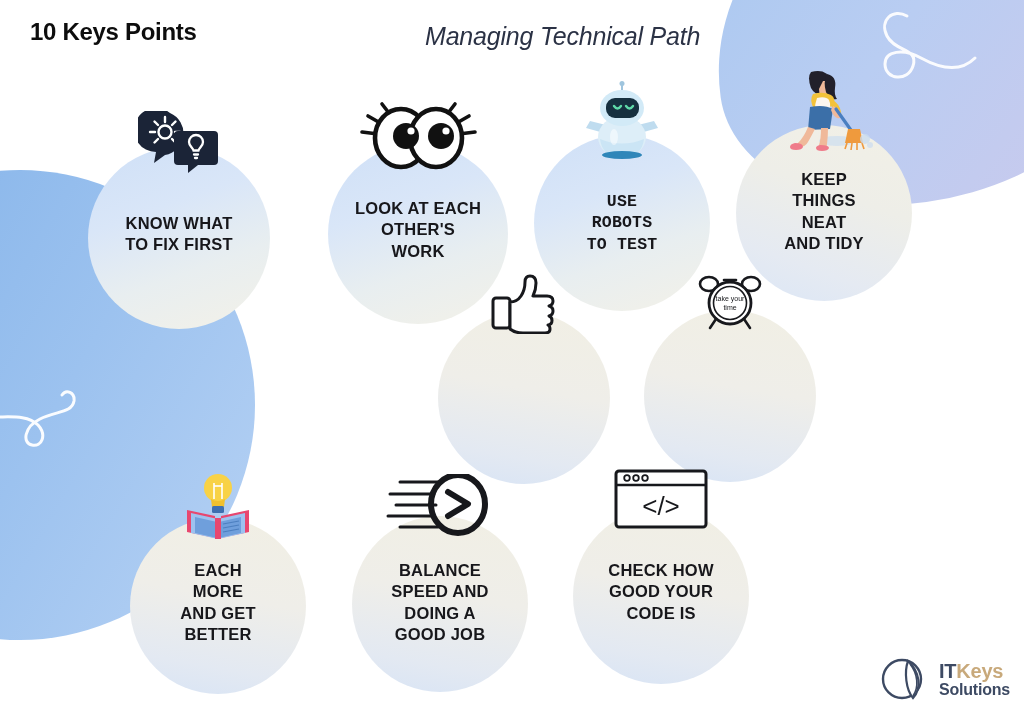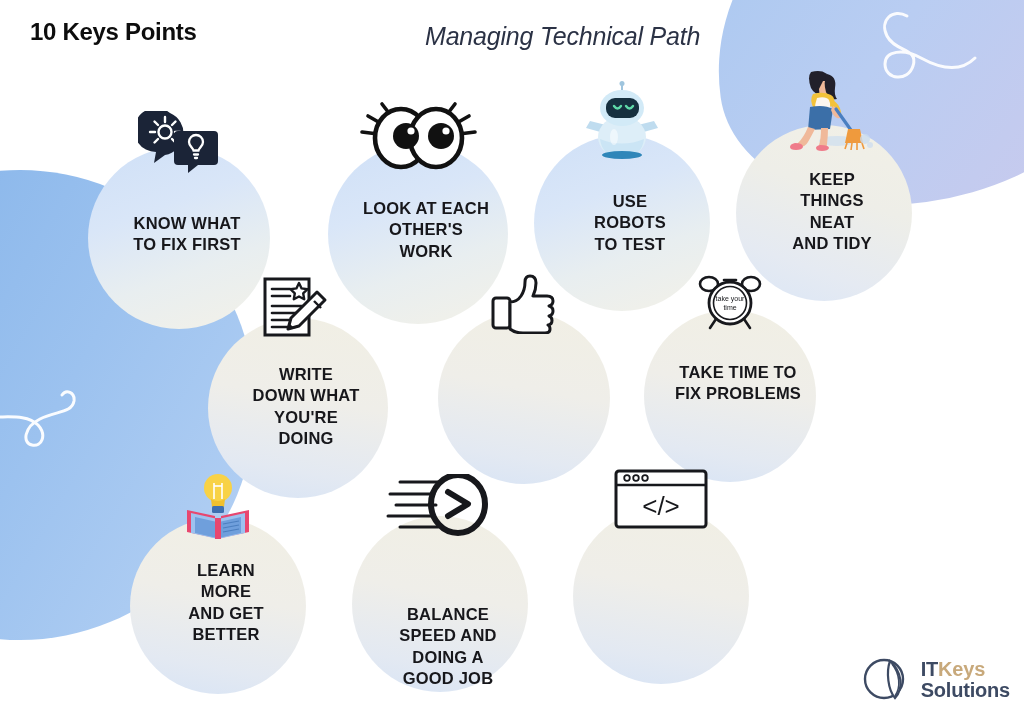--- a/index.html
+++ b/index.html
@@ -51,39 +51,39 @@
   .point { position: absolute; }
   .bubble {
     position: absolute; left: 0; top: 0;
     border-radius: 50%;
   }
   .bubble.blue   { background: linear-gradient(160deg,#cfe0f7 0%, #d9e6f8 35%, #e8eef0 65%, #f3f1e8 100%); }
   .bubble.cream  { background: linear-gradient(200deg,#f2f0e6 0%, #eeeee8 40%, #e5eaf2 75%, #dbe6f6 100%); }
   .bubble.cream2 { background: linear-gradient(190deg,#f1efe4 0%, #efeee9 45%, #e3e9f2 80%, #d8e4f5 100%); }
 
   .ptext {
-    position: absolute; left: 8px; width: 100%;
+    position: absolute; left: 0; width: 100%;
     text-align: center;
     color: #17171b;
     font-weight: bold;
     font-size: 16.5px;
     line-height: 1.30;
     letter-spacing: 0.2px;
     white-space: pre-line;
   }
   .picon {
     position: absolute;
     display: flex; align-items: flex-end; justify-content: center;
   }
 
   
   #logo { position: absolute; right: 14px; bottom: 14px; display: flex; align-items: center; gap: 7px; }
   #logo-text { line-height: 1.04; }
   .logo-l1 { font-size: 20px; font-weight: bold; letter-spacing: -0.2px; }
-  .logo-l2 { font-size: 20px; font-weight: bold; color: #3d4a63; letter-spacing: -0.2px; }
+  .logo-l2 { font-size: 16px; font-weight: bold; color: #3d4a63; letter-spacing: -0.2px; }
   .lg-it { color: #3d4a63; }
   .lg-path { color: #c8a97b; }
 </style>
 </head>
 <body>
 
 <div id="canvas">
 
   <div class="deco" id="blob-topright"></div>
   <div class="deco" id="blob-left"></div>
@@ -169,21 +169,21 @@
         <ellipse cx="46" cy="56" rx="24" ry="21" fill="#ddeef8"></ellipse>
         <path d="M24 58 q22 9 44 0 q-2 18 -22 18 q-20 0 -22 -18 z" fill="#cbe5f5"></path>
         <ellipse cx="46" cy="27" rx="22" ry="18" fill="#d2eaf7"></ellipse>
         <rect x="30" y="17" width="33" height="20" rx="9" fill="#16303f"></rect>
         <path d="M38 25 q3.5 5 7 0" stroke="#5fd9a8" stroke-width="2.4" fill="none" stroke-linecap="round"></path>
         <path d="M50 25 q3.5 5 7 0" stroke="#5fd9a8" stroke-width="2.4" fill="none" stroke-linecap="round"></path>
         <ellipse cx="46" cy="74" rx="20" ry="4" fill="#2f86b9"></ellipse>
         <ellipse cx="38" cy="56" rx="4" ry="8" fill="#ffffff" opacity="0.5"></ellipse>
       </svg>
     </div>
-    <div class="ptext" style="top:56px;">USE
+    <div class="ptext" style="top:56px;font-family:Liberation Mono, monospace;">USE
 ROBOTS
 TO TEST</div>
   </div>
 
   <div class="point" style="left:736px; top:125px; width:176px; height:176px;">
     <div class="bubble cream" style="width:176px;height:176px;"></div>
     <div class="picon" style="left:34px; top:-50px; width:110px; height:76px;">
       <svg width="96" height="82" viewBox="0 0 96 82">
         <ellipse cx="60" cy="72" rx="18" ry="5" fill="#c9dcef" opacity="0.65"></ellipse>
         <path d="M34 3 q16 -4 20 9 q2 10 -5 13 q-10 3 -15 -6 q-4 -11 0 -16 z" fill="#22202b"></path>
@@ -209,44 +209,20 @@
         <circle cx="88" cy="70" r="5" fill="#cbdcef" opacity="0.8"></circle>
         <circle cx="93" cy="76" r="3" fill="#cbdcef" opacity="0.7"></circle>
       </svg>
     </div>
     <div class="ptext" style="top:44px;">KEEP
 THINGS
 NEAT
 AND TIDY</div>
   </div>
 
-  <div class="point" style="left:208px; top:318px; width:180px; height:180px;">
-    <div class="bubble cream2" style="width:180px;height:180px;"></div>
-    <div class="picon" style="left:40px; top:-40px; width:100px; height:64px;">
-      <svg width="78" height="66" viewBox="0 0 78 66">
-        <rect x="6" y="3" width="44" height="56" fill="#ffffff" stroke="#17181c" stroke-width="3"></rect>
-        <g stroke="#17181c" stroke-width="2.6" stroke-linecap="round">
-          <line x1="13" y1="13" x2="31" y2="13"></line>
-          <line x1="13" y1="20" x2="31" y2="20"></line>
-          <line x1="13" y1="30" x2="43" y2="30"></line>
-          <line x1="13" y1="37" x2="43" y2="37"></line>
-          <line x1="13" y1="44" x2="43" y2="44"></line>
-          <line x1="13" y1="51" x2="36" y2="51"></line>
-        </g>
-        <path d="M40 7 l2.6 5.4 l5.9 .8 l-4.3 4.2 l1 5.9 l-5.2 -2.8 l-5.2 2.8 l1 -5.9 l-4.3 -4.2 l5.9 -.8 z" fill="#ffffff" stroke="#17181c" stroke-width="2.4" stroke-linejoin="round"></path>
-        <path d="M58 16 l8 8 l-26 26 l-11 3 l3 -11 z" fill="#ffffff" stroke="#17181c" stroke-width="3" stroke-linejoin="round"></path>
-        <line x1="55" y1="25" x2="62" y2="32" stroke="#17181c" stroke-width="2.4"></line>
-        <path d="M29 53 l5 -2 l-3 -3 z" fill="#17181c"></path>
-      </svg>
-    </div>
-    <div class="ptext" style="top:46px;">WRITE
-DOWN WHAT
-YOU'RE
-DOING</div>
-  </div>
 
   <div class="point" style="left:438px; top:312px; width:172px; height:172px;">
     <div class="bubble cream2" style="width:172px;height:172px;"></div>
     <div class="picon" style="left:38px; top:-36px; width:96px; height:58px;">
       <svg width="66" height="60" viewBox="0 0 66 60">
         <rect x="2" y="24" width="17" height="30" rx="3" fill="#ffffff" stroke="#17181c" stroke-width="3"></rect>
         <path d="M19 28 q7 0 11 -6 q4 -6 4 -14 q0 -6 5 -6 q6 0 6 7 q0 7 -3 13 l14 0 q6 0 6 5 q0 4 -4 5 q4 1 4 5 q0 4 -4 5 q3 1 3 4.5 q0 4 -4 4.5 q2 1 2 4 q0 4 -5 4 l-22 0 q-8 0 -13 -4 z" fill="#ffffff" stroke="#17181c" stroke-width="3" stroke-linejoin="round"></path>
       </svg>
     </div>
   </div>
@@ -259,22 +235,20 @@
         <ellipse cx="57" cy="10" rx="9" ry="7" fill="#ffffff" stroke="#17181c" stroke-width="2.6"></ellipse>
         <line x1="30" y1="6" x2="42" y2="6" stroke="#17181c" stroke-width="2.6" stroke-linecap="round"></line>
         <circle cx="36" cy="29" r="21" fill="#ffffff" stroke="#17181c" stroke-width="2.8"></circle>
         <circle cx="36" cy="29" r="16.5" fill="none" stroke="#17181c" stroke-width="1.6"></circle>
         <text x="36" y="27" text-anchor="middle" font-family="'Liberation Sans',sans-serif" font-size="7" fill="#17181c">take your</text>
         <text x="36" y="36" text-anchor="middle" font-family="'Liberation Sans',sans-serif" font-size="7" fill="#17181c">time</text>
         <line x1="22" y1="45" x2="16" y2="54" stroke="#17181c" stroke-width="2.6" stroke-linecap="round"></line>
         <line x1="50" y1="45" x2="56" y2="54" stroke="#17181c" stroke-width="2.6" stroke-linecap="round"></line>
       </svg>
     </div>
-    <div class="ptext" style="top:52px;">TAKE TIME TO
-FIX PROBLEMS</div>
   </div>
 
   <div class="point" style="left:130px; top:518px; width:176px; height:176px;">
     <div class="bubble cream2" style="width:176px;height:176px;"></div>
     <div class="picon" style="left:42px; top:-44px; width:92px; height:66px;">
       <svg width="74" height="70" viewBox="0 0 74 70">
         <circle cx="37" cy="18" r="14" fill="#f8d246"></circle>
         <path d="M30 29 q7 4 14 0 l-1 8 l-12 0 z" fill="#f0c02e"></path>
         <rect x="31" y="36" width="12" height="7" rx="1.5" fill="#3d6fb0"></rect>
         <g stroke="#ffffff" stroke-width="1.6" fill="none">
@@ -289,59 +263,62 @@
         <path d="M14 47 l22 5 l0 16 l-22 -5 z" fill="#6f9fdc"></path>
         <path d="M60 47 l-22 5 l0 16 l22 -5 z" fill="#6f9fdc"></path>
         <g stroke="#4c7fc0" stroke-width="1.2">
           <line x1="42" y1="54" x2="58" y2="51"></line>
           <line x1="42" y1="58" x2="58" y2="55"></line>
           <line x1="42" y1="62" x2="58" y2="59"></line>
         </g>
         <path d="M34 48 l6 0 l0 21 l-6 0 z" fill="#e8476f"></path>
       </svg>
     </div>
-    <div class="ptext" style="top:42px;">LEARN
+    <div class="ptext" style="top:42px;">EACH
 MORE
 AND GET
 BETTER</div>
   </div>
 
   <div class="point" style="left:352px; top:516px; width:176px; height:176px;">
     <div class="bubble cream2" style="width:176px;height:176px;"></div>
     <div class="picon" style="left:26px; top:-42px; width:124px; height:62px;">
       <svg width="108" height="62" viewBox="0 0 108 62">
         <g stroke="#17181c" stroke-width="3" stroke-linecap="round">
           <line x1="14" y1="8" x2="52" y2="8"></line>
           <line x1="4" y1="20" x2="48" y2="20"></line>
           <line x1="10" y1="31" x2="50" y2="31"></line>
           <line x1="2" y1="42" x2="48" y2="42"></line>
           <line x1="14" y1="53" x2="52" y2="53"></line>
         </g>
         <ellipse cx="72" cy="30" rx="27" ry="29" fill="none" stroke="#17181c" stroke-width="6"></ellipse>
         <path d="M62 18 L82 30 L62 42" fill="none" stroke="#17181c" stroke-width="6" stroke-linecap="round" stroke-linejoin="round"></path>
       </svg>
     </div>
-    <div class="ptext" style="top:44px;margin-top:44px;">BALANCE
+    <div class="ptext" style="top:44px;">BALANCE
 SPEED AND
 DOING A
 GOOD JOB</div>
   </div>
 
   <div class="point" style="left:573px; top:508px; width:176px; height:176px;">
     <div class="bubble cream2" style="width:176px;height:176px;"></div>
     <div class="picon" style="left:33px; top:-40px; width:110px; height:62px;">
       <svg width="96" height="62" viewBox="0 0 96 62">
         <rect x="3" y="3" width="90" height="56" rx="3" fill="#ffffff" stroke="#17181c" stroke-width="3"></rect>
         <line x1="3" y1="17" x2="93" y2="17" stroke="#17181c" stroke-width="2.6"></line>
         <circle cx="14" cy="10" r="2.8" fill="none" stroke="#17181c" stroke-width="1.8"></circle>
         <circle cx="23" cy="10" r="2.8" fill="none" stroke="#17181c" stroke-width="1.8"></circle>
         <circle cx="32" cy="10" r="2.8" fill="none" stroke="#17181c" stroke-width="1.8"></circle>
         <text x="48" y="47" text-anchor="middle" font-family="'Liberation Sans',sans-serif" font-size="26" fill="#17181c">&lt;/&gt;</text>
       </svg>
     </div>
+    <div class="ptext" style="top:52px;">CHECK HOW
+GOOD YOUR
+CODE IS</div>
   </div>
 
   <div id="logo">
     <svg width="52" height="48" viewBox="0 0 52 48">
       <circle cx="22" cy="23" r="19" fill="none" stroke="#3d4a63" stroke-width="2.4"></circle>
       <path d="M28 5 C 40 16, 42 32, 33 42 C 26 34, 24 16, 28 5 Z" fill="#ffffff" stroke="#3d4a63" stroke-width="2.2"></path>
       <path d="M30 8 C 38 18, 39 31, 33 40" fill="none" stroke="#3d4a63" stroke-width="1.6"></path>
     </svg>
     <div id="logo-text">
       <div class="logo-l1"><span class="lg-it">IT</span><span class="lg-path">Keys</span></div>

